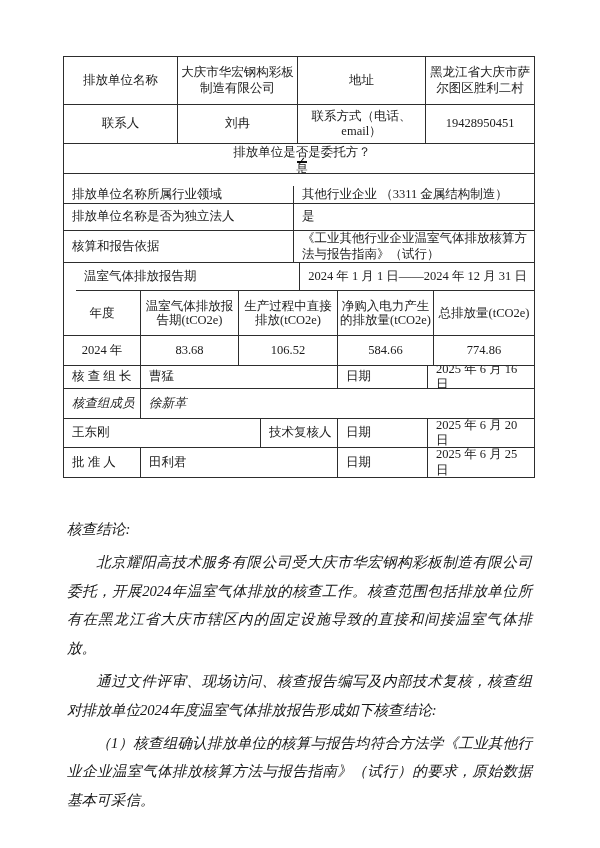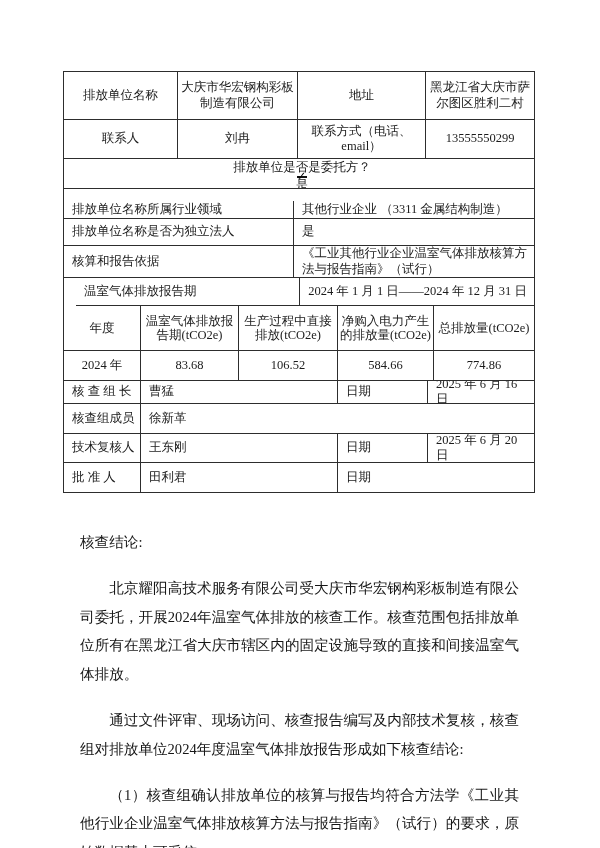--- a/index.html
+++ b/index.html
@@ -6,40 +6,40 @@
   body{
     width:600px;height:848px;background:#ffffff;position:relative;overflow:hidden;
     font-family:"Liberation Serif","DejaVu Serif",serif;
     color:#1b1b1b;
     -webkit-font-smoothing:antialiased;
   }
   .page{position:absolute;inset:0;background:#ffffff;}
 
   
   .doc-table{
-    position:absolute;left:63px;top:71px;width:472px;
+    position:absolute;left:63px;top:56px;width:472px;
     border:1px solid #2d2d2d;
     box-sizing:border-box;
     font-size:12.5px;line-height:15.5px;
   }
   .trow{display:flex;box-sizing:border-box;border-bottom:1px solid #2d2d2d;}
   .trow:last-child{border-bottom:none;}
   .cell{
     box-sizing:border-box;border-right:1px solid #2d2d2d;
     display:flex;align-items:center;
     padding:1px 2px;overflow:hidden;
   }
   .cell:last-child{border-right:none;}
   .cc{justify-content:center;text-align:center;}
   .cl{justify-content:flex-start;text-align:left;padding-left:8px;}
   
   .r1{height:48px;} .r2{height:39px;} .r3{height:30px;} .r4{height:30px;align-items:flex-end;}
   .r5{height:27px;} .r6{height:32px;} .r7{height:28px;margin-left:12px;}
   .r8{height:45px;line-height:14px;} .r9{height:30px;}
-  .r10{height:23px;} .r11{height:30px;} .r12{height:29px;} .r13{height:29px;}
+  .r10{height:23px;} .r11{height:30px;font-style:italic;} .r12{height:29px;} .r13{height:29px;}
   
   .w1{width:114px;} .w2{width:120px;} .w3{width:128px;} .w4{width:108px;}
   
   .wl{width:230px;} .wv{width:240px;}
   
   .e1{width:77px;} .e2{width:98px;} .e3{width:99px;} .e4{width:96px;} .e5{width:100px;}
   
   .s1{width:77px;} .s2{width:197px;} .s3{width:90px;} .s4{width:106px;}
   .sfull{width:393px;}
   .wfull{width:470px;flex-direction:column;}
@@ -55,42 +55,42 @@
     position:absolute;left:-1px;top:-7px;
     font-family:"DejaVu Sans",sans-serif;
     font-size:12px;font-weight:bold;color:#000;line-height:12px;
   }
 
   
   .conclusion{
     position:absolute;left:63px;top:511px;width:473px;
     font-size:14.6px;line-height:28.8px;color:#161616;
   }
-  .conclusion p{margin:17px;}
+  .conclusion p{margin:4px;font-style:italic;}
   .cpara{text-indent:2em;text-align:justify;}
 </style>
 </head>
 <body>
 
 <div class="page">
 
   <div class="doc-table">
 
     <div class="trow r1">
       <div class="cell cc w1">排放单位名称</div>
       <div class="cell cc w2">大庆市华宏钢构彩板制造有限公司</div>
       <div class="cell cc w3">地址</div>
       <div class="cell cc w4">黑龙江省大庆市萨尔图区胜利二村</div>
     </div>
 
     <div class="trow r2">
       <div class="cell cc w1">联系人</div>
       <div class="cell cc w2">刘冉</div>
       <div class="cell cc w3">联系方式（电话、email）</div>
-      <div class="cell cc w4">13555550299</div>
+      <div class="cell cc w4">19428950451</div>
     </div>
 
     <div class="trow r3">
       <div class="cell cl wfull">
         <span>排放单位是否是委托方？</span>
         <span class="cb-gap"></span>
         <span class="cbox">
             <span class="tick">✓</span>
           </span>
         <span>是</span>
@@ -141,30 +141,31 @@
       <div class="cell cl s3">日期</div>
       <div class="cell cl s4">2025 年 6 月 16 日</div>
     </div>
 
     <div class="trow r11">
       <div class="cell cl s1">核查组成员</div>
       <div class="cell cl sfull">徐新革</div>
     </div>
 
     <div class="trow r12">
+      <div class="cell cl s2">王东刚</div>
       <div class="cell cl s1">技术复核人</div>
-      <div class="cell cl s2">王东刚</div>
       <div class="cell cl s3">日期</div>
       <div class="cell cl s4">2025 年 6 月 20 日</div>
     </div>
 
     <div class="trow r13">
       <div class="cell cl s1">批 准 人</div>
       <div class="cell cl s2">田利君</div>
       <div class="cell cl s3">日期</div>
+      <div class="cell cl s4">2025 年 6 月 25 日</div>
     </div>
 
   </div>
 
   <div class="conclusion">
     <p class="ctitle">核查结论:</p>
     <p class="cpara">北京耀阳高技术服务有限公司受大庆市华宏钢构彩板制造有限公司委托，开展2024年温室气体排放的核查工作。核查范围包括排放单位所有在黑龙江省大庆市辖区内的固定设施导致的直接和间接温室气体排放。</p>
     <p class="cpara">通过文件评审、现场访问、核查报告编写及内部技术复核，核查组对排放单位2024年度温室气体排放报告形成如下核查结论:</p>
     <p class="cpara">（1）核查组确认排放单位的核算与报告均符合方法学《工业其他行业企业温室气体排放核算方法与报告指南》（试行）的要求，原始数据基本可采信。</p>
   </div>

